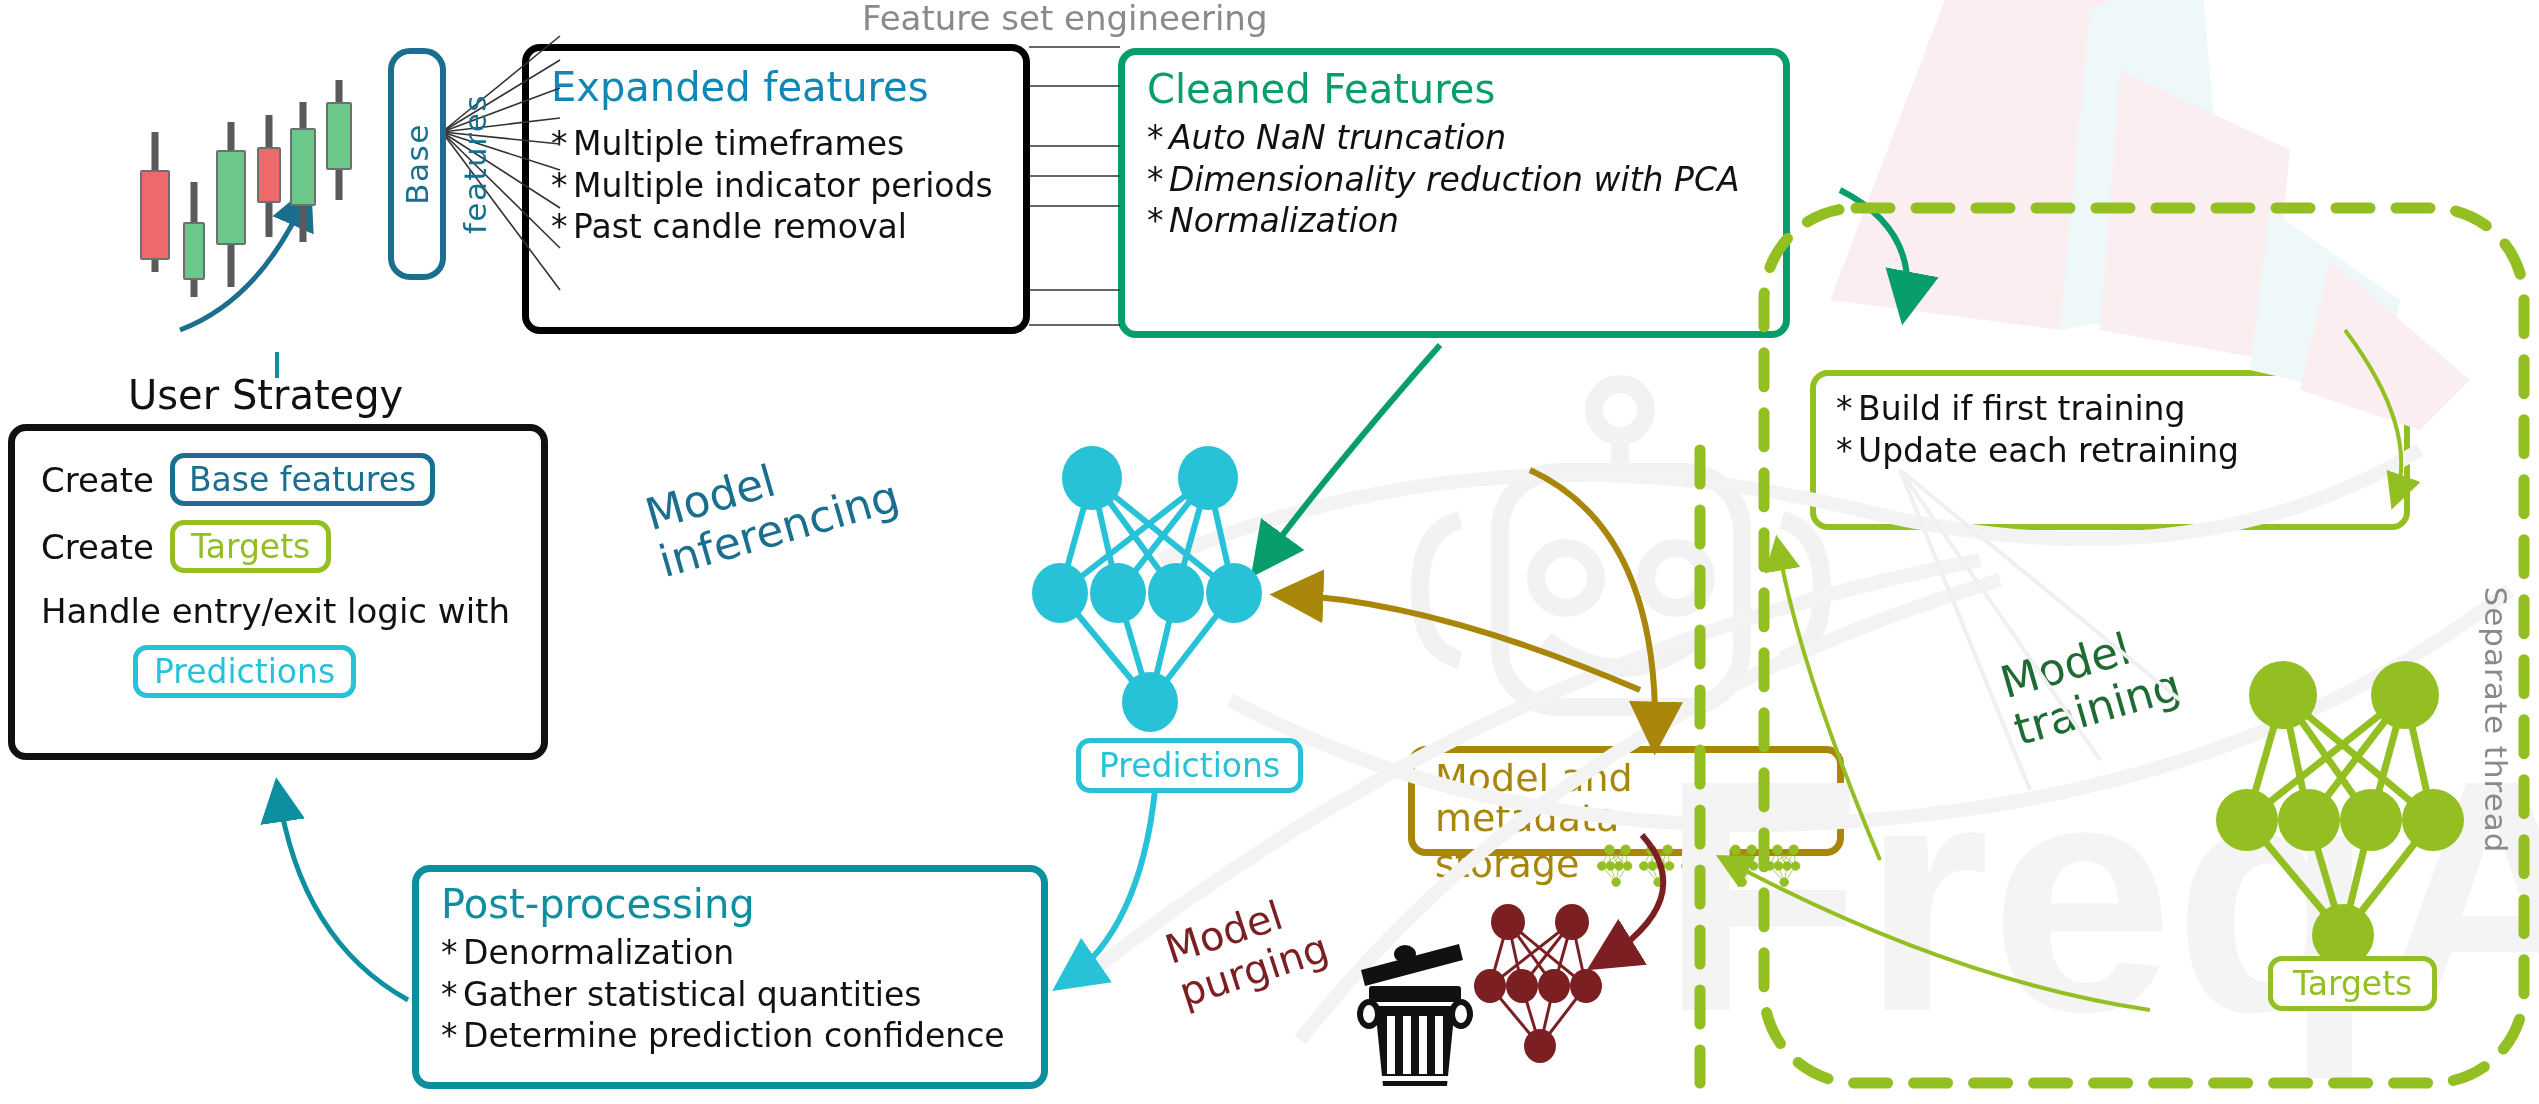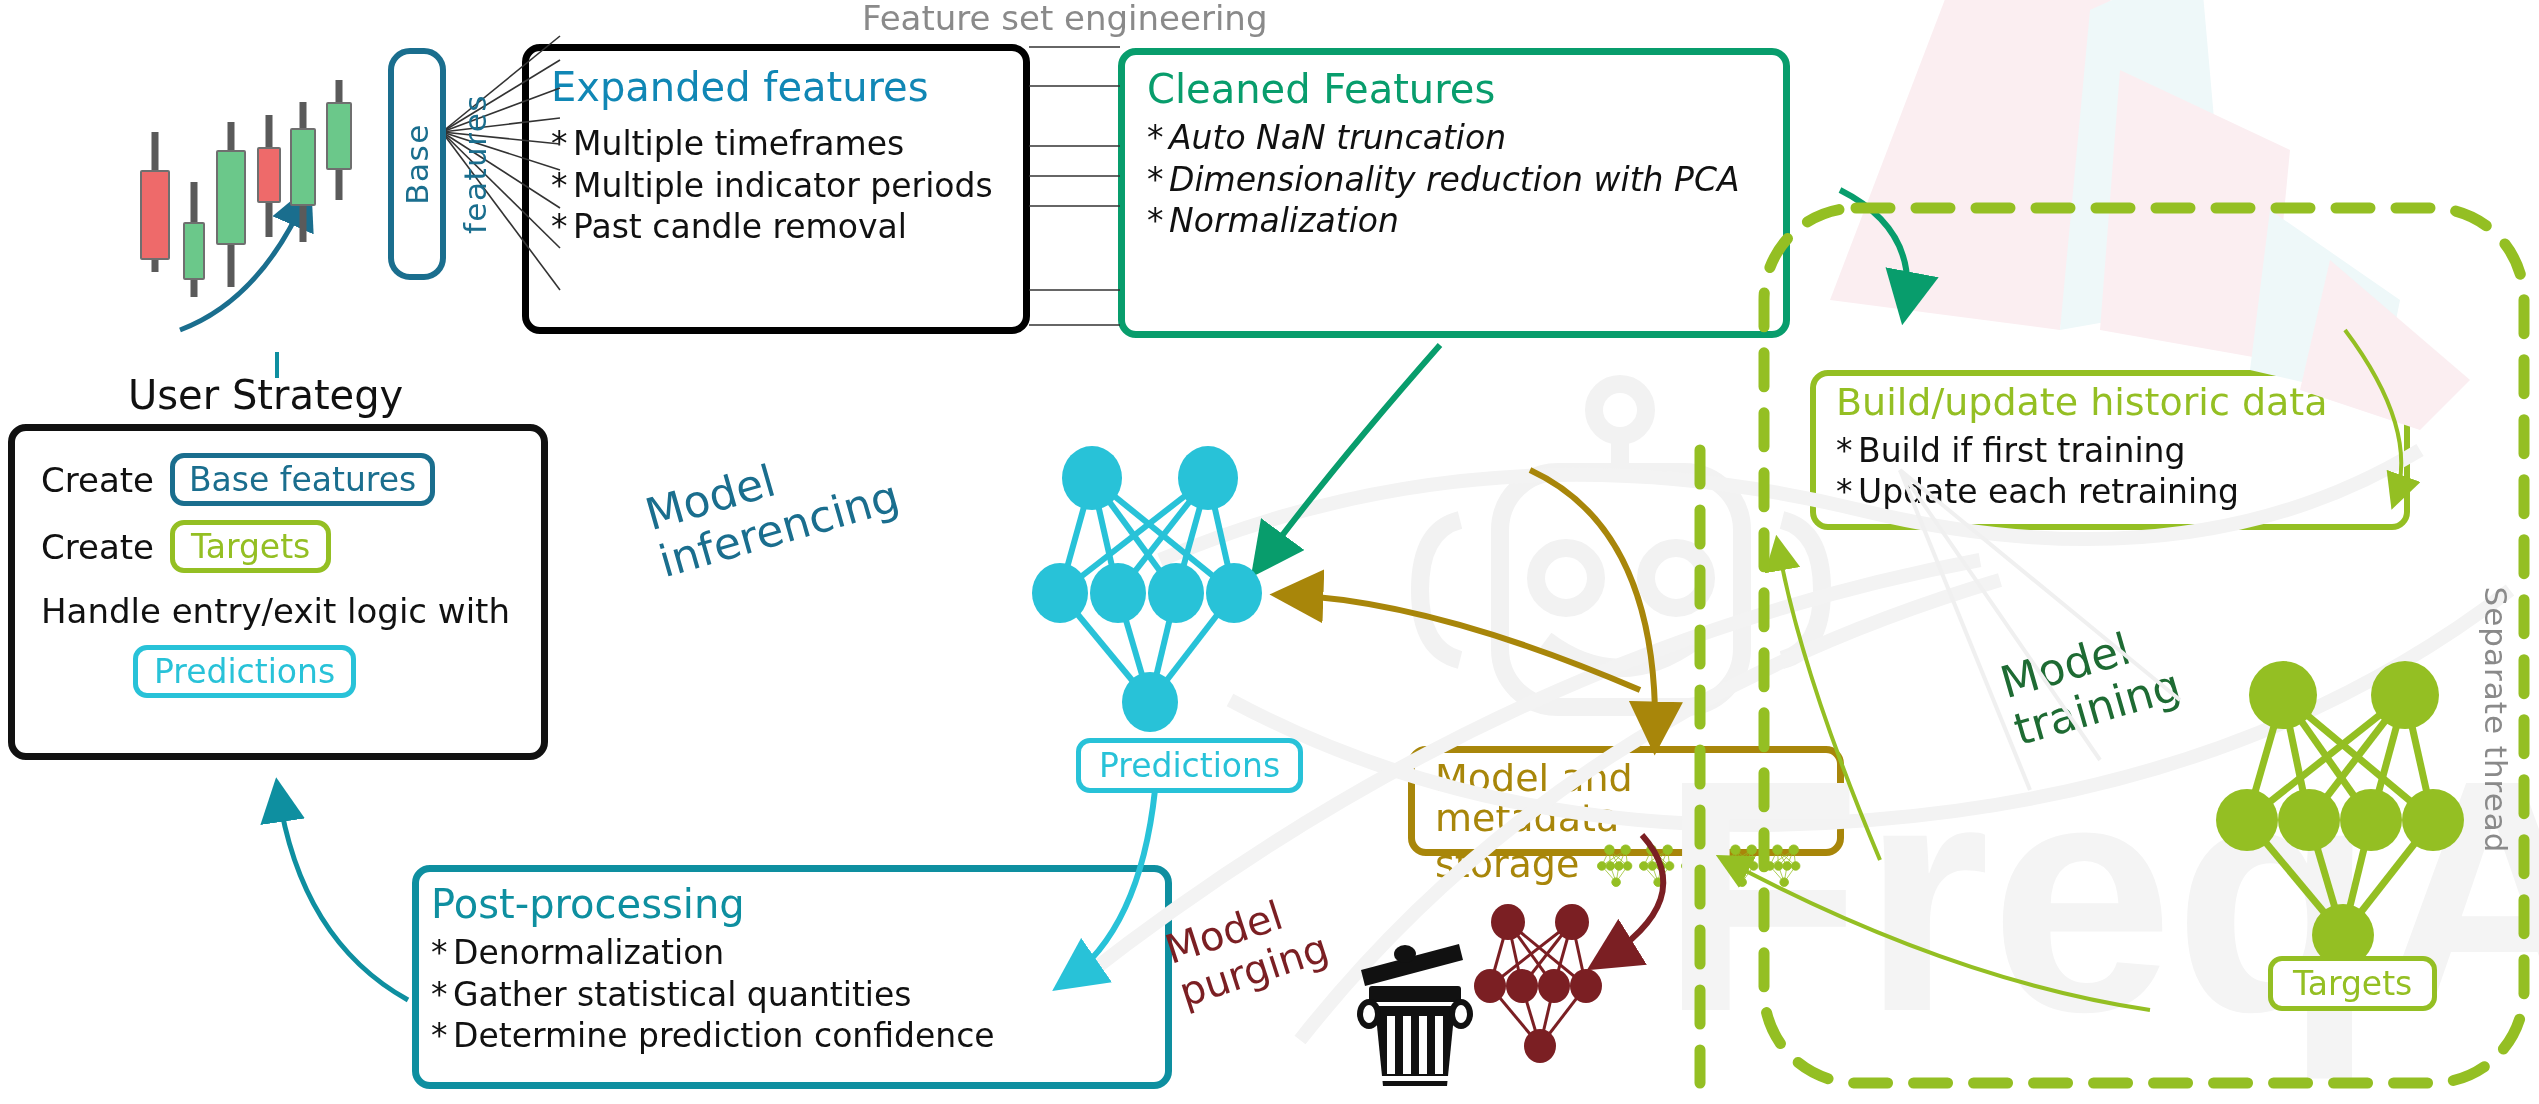--- a/index.html
+++ b/index.html
@@ -250,21 +250,21 @@
       <ellipse cx="156" cy="163" rx="28" ry="30"></ellipse>
         <ellipse cx="214" cy="163" rx="28" ry="30"></ellipse>
       <ellipse cx="130" cy="272" rx="28" ry="30"></ellipse>
     </g>
   </svg>
 
   <div class="node" style="left:1076px;top:738px;">
     <span class="pill" style="border:5px solid #28C2D8;color:#28C2D8;font-size:33px;padding:3px 18px;">Predictions</span>
   </div>
 
-  <div class="card" style="left:412px;top:865px;width:760px;height:224px;border:7px solid #0E8FA0;padding:10px 12px;">
+  <div class="card" style="left:412px;top:865px;width:636px;height:224px;border:7px solid #0E8FA0;padding:10px 22px;">
     <div class="title" style="color:#0E8FA0;">Post-processing</div>
     <ul style="">
       <li><span class="star">*</span><span>Denormalization</span></li>
       <li><span class="star">*</span><span>Gather statistical quantities</span></li>
       <li><span class="star">*</span><span>Determine prediction confidence</span></li>
     </ul>
   </div>
 
   <div class="flabel" style="left:1160px;top:930px;width:240px;transform:rotate(-18deg);transform-origin:left top;
               font-size:40px;color:#7B1F23;line-height:1.12;">
@@ -446,21 +446,20 @@
   </div>
 
   <div class="flabel" style="left:1890px;top:160px;font-size:44px;color:#111;">Adaptive learning</div>
 
   <div class="node" style="left:2470px;top:560px;width:52px;height:320px;">
     <div class="rot-cw" style="position:absolute;left:-134px;top:134px;width:320px;height:52px;line-height:52px;
                 text-align:center;color:#8A8A8A;font-size:31px;letter-spacing:1px;">Separate thread</div>
   </div>
 
   <div class="card" style="left:1810px;top:370px;width:600px;height:160px;border:6px solid #94BF23;padding:6px 20px;">
-    <div class="title" style="color:#94BF23;font-size:38px;">Build/update historic data</div>
     <ul style="margin-top:6px;">
       <li><span class="star">*</span><span>Build if first training</span></li>
       <li><span class="star">*</span><span>Update each retraining</span></li>
     </ul>
   </div>
 
   <div class="flabel" style="left:1995px;top:660px;width:250px;transform:rotate(-16deg);transform-origin:left top;
               font-size:44px;color:#1E6B33;line-height:1.12;">
     <div>Model</div>
     <div>training</div>

